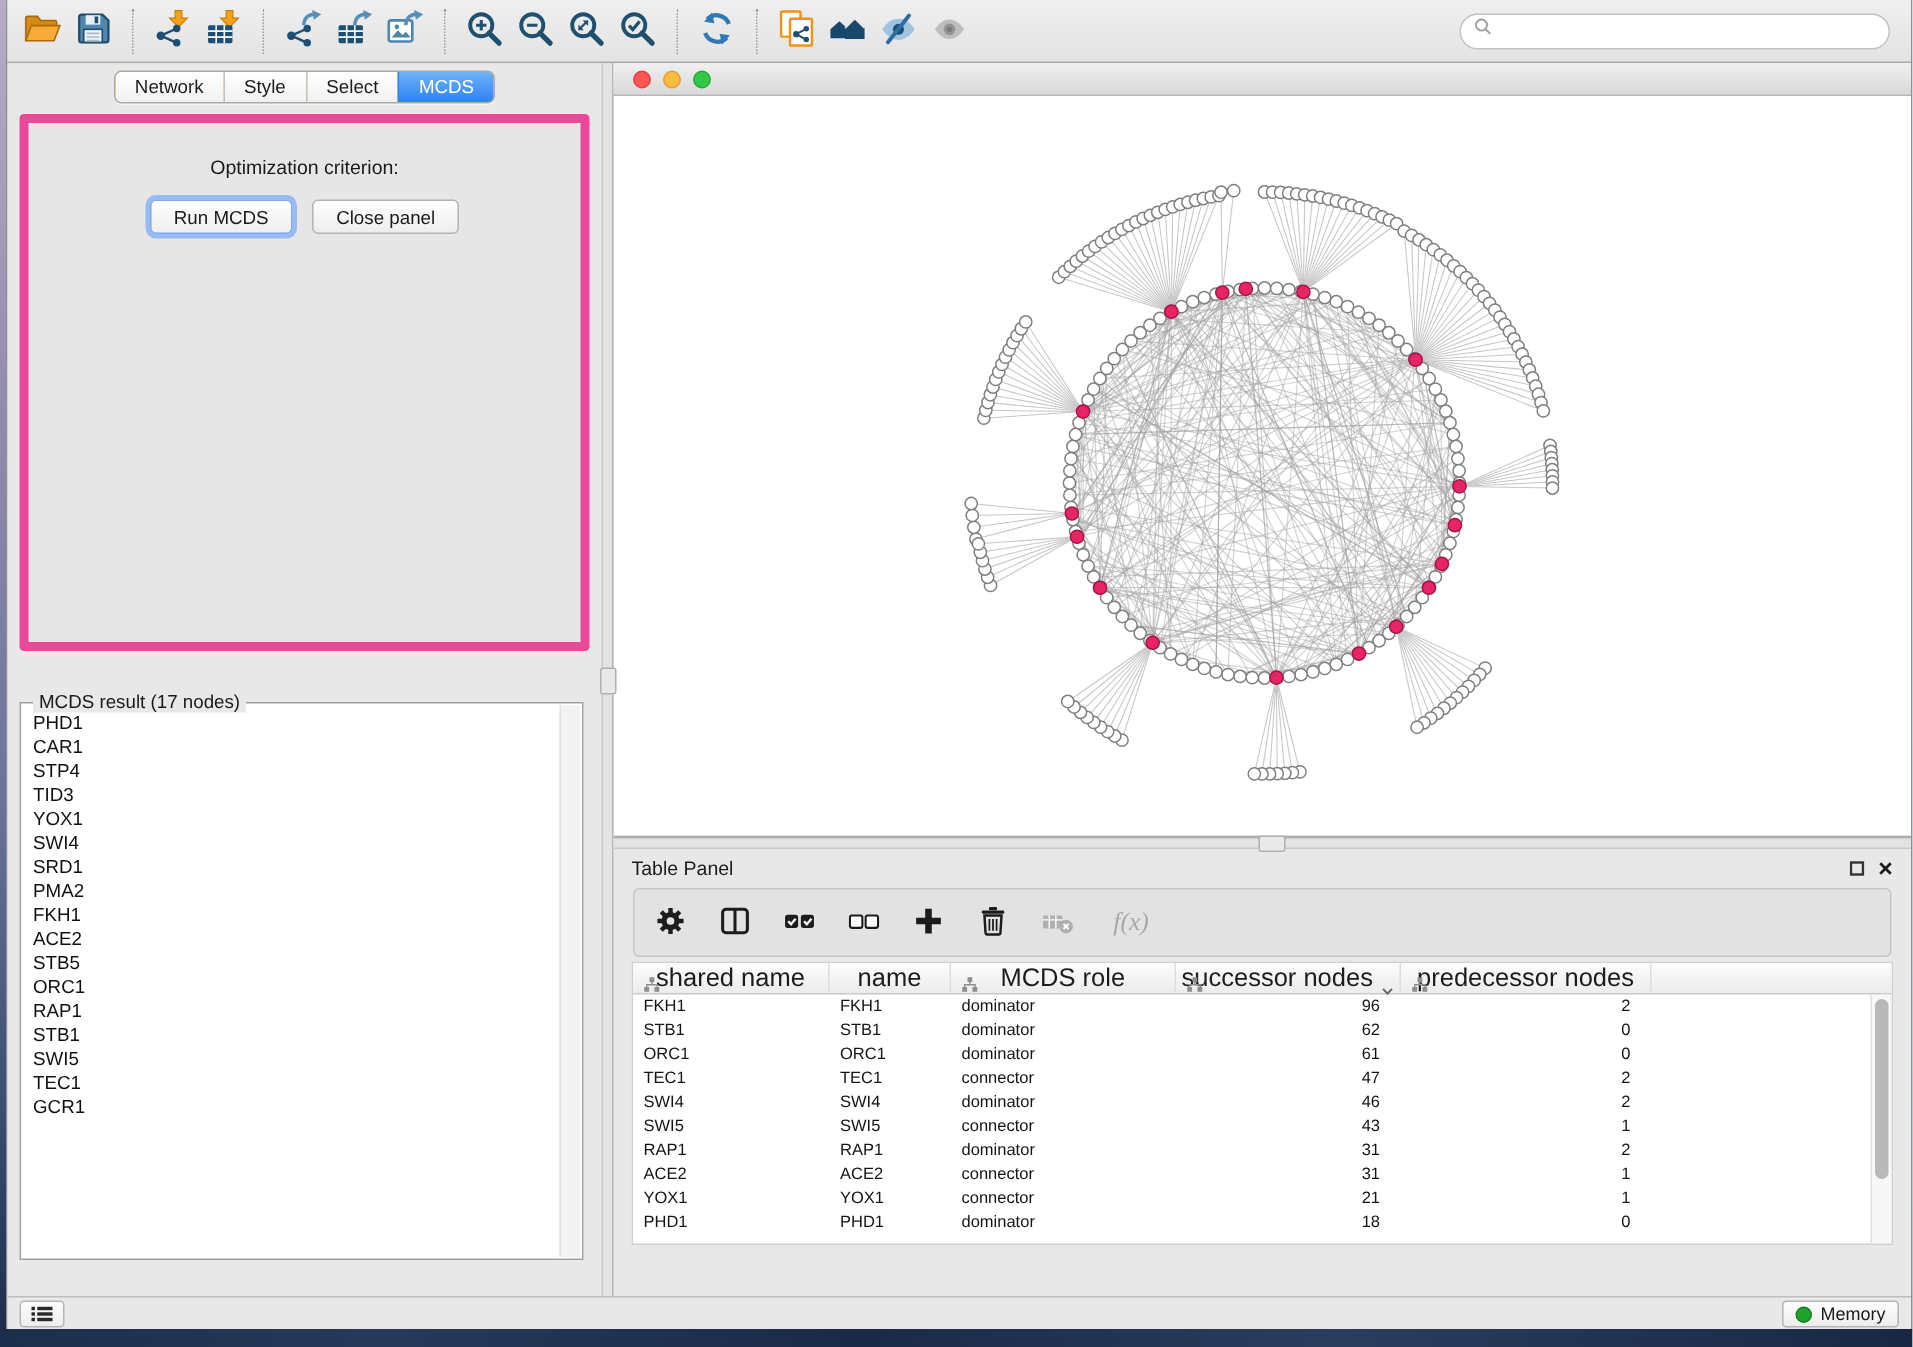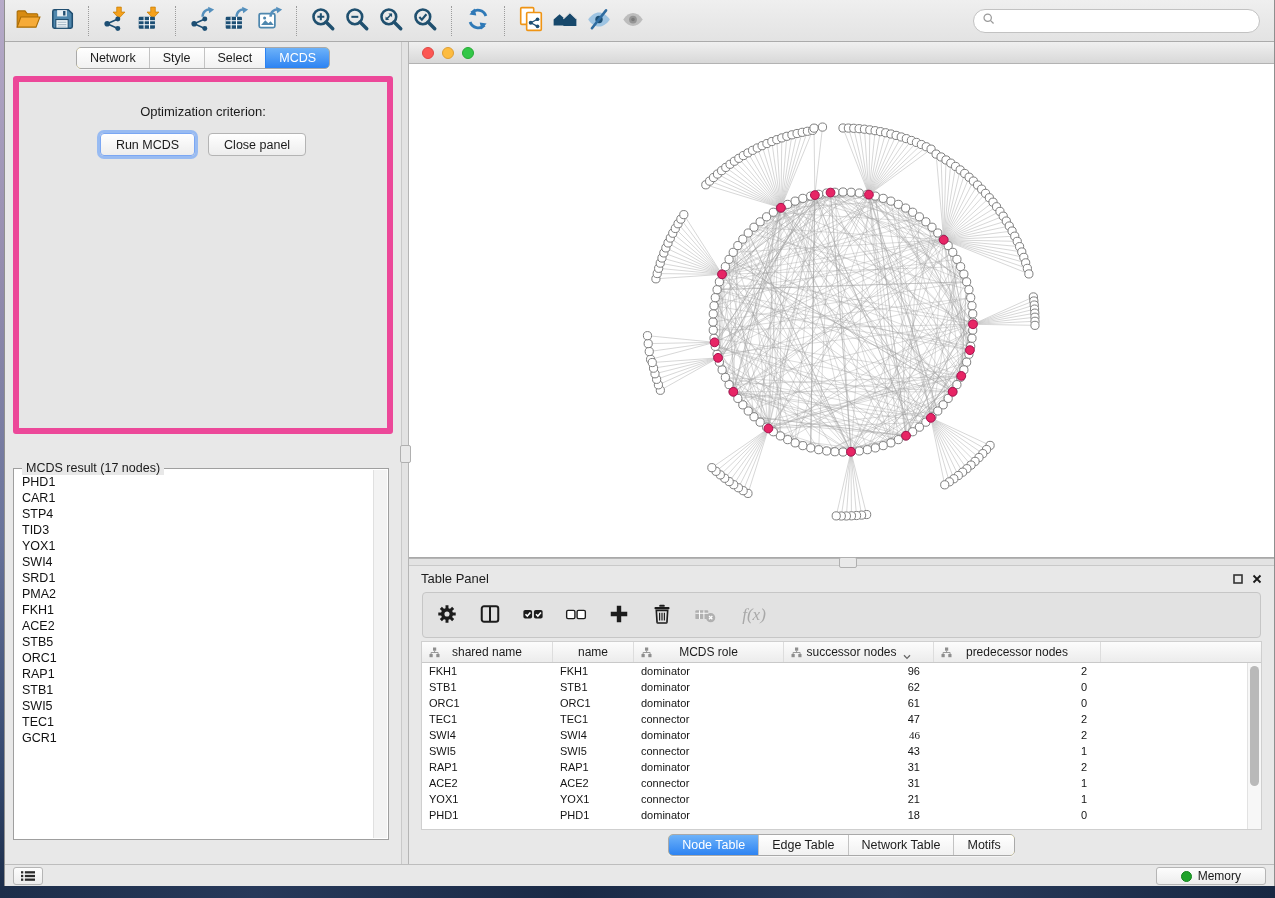--- a/index.html
+++ b/index.html
@@ -82,40 +82,40 @@
 
   
   .table-panel{flex:1;display:flex;flex-direction:column;background:#e8e8e8;min-height:0;}
   .tp-head{height:25px;display:flex;align-items:center;padding:0 12px;}
   .tp-toolbar{margin:1px 13px 0 13px;height:44px;flex:none;background:#e2e2e2;border:1px solid #c6c6c6;border-radius:4px;
     display:flex;align-items:center;gap:15px;padding:0 0 0 10px;}
   .tp-toolbar button{width:28px;height:28px;border:none;background:transparent;display:flex;align-items:center;justify-content:center;padding:0;}
   .tp-toolbar svg{width:22px;height:22px;}
   .fx{font:italic 17px "Liberation Serif","DejaVu Serif",serif;color:#a8a8a8;}
   .table-wrap{margin:3px 12px 0 12px;border:1px solid #cfcfcf;background:#fff;display:flex;flex-direction:column;height:187px;flex:none;}
-  .t-header{height:20px;flex:none;display:flex;background:linear-gradient(#fcfcfc,#ececec);border-bottom:1px solid #c9c9c9;font-size:12px;color:#1c1c1c;}
+  .t-header{height:20px;flex:none;display:flex;background:linear-gradient(#fcfcfc,#ececec);border-bottom:1px solid #c9c9c9;font-size:17px;color:#1c1c1c;align-items:flex-end;}
   .th{position:relative;display:flex;align-items:center;justify-content:center;border-right:1px solid #ddd;box-sizing:border-box;gap:4px;}
   .th .tree{position:absolute;left:7px;top:5px;width:11px;height:11px;}
   .th .chev{width:8px;height:6px;margin-left:2px;}
   .t-body{flex:1;position:relative;overflow:hidden;font-size:11px;color:#141414;}
   .t-row{display:flex;height:16px;line-height:16px;}
   .td{box-sizing:border-box;white-space:nowrap;overflow:hidden;}
   .td.text{padding-left:7px;}
   .td.num{text-align:right;padding-right:14px;}
   .t-scroll{position:absolute;right:0;top:0;bottom:0;width:13px;background:#f7f7f7;border-left:1px solid #e2e2e2;}
   .t-thumb{position:absolute;left:2px;right:2px;top:3px;height:120px;border-radius:5px;background:#b9b9b9;}
   .tp-tabs{height:30px;display:flex;align-items:center;justify-content:center;}
 
   
   .status{height:22px;flex:none;background:#e8e8e8;border-top:1px solid #bdbdbd;display:flex;align-items:center;padding:0 8px;}
   .st-btn{width:30px;height:18px;border:1px solid #b5b5b5;border-radius:3px;background:linear-gradient(#fdfdfd,#ededed);
     display:flex;align-items:center;justify-content:center;padding:0;}
   .st-btn svg{width:18px;height:14px;}
   .mem-btn{margin-left:auto;height:18px;border:1px solid #b5b5b5;border-radius:3px;background:linear-gradient(#fdfdfd,#ededed);
-    display:flex;align-items:center;gap:6px;padding:0 24px;font:12px "Liberation Sans",sans-serif;color:#1a1a1a;}
+    display:flex;align-items:center;gap:6px;padding:0 8px;font:12px "Liberation Sans",sans-serif;color:#1a1a1a;}
   .mem-dot{width:11px;height:11px;border-radius:50%;background:#1fa32a;border:1px solid #13831d;box-sizing:border-box;}
 </style>
 </head>
 <body>
 
 <div class="desktop">
   <div class="window">
 
     <div class="toolbar" id="main-toolbar">
       <button class="tb-btn">
@@ -1204,21 +1204,21 @@
                   <div class="td text" style="width: 131px; flex: 0 0 auto;">TEC1</div>
                   <div class="td text" style="width: 81px; flex: 0 0 auto;">TEC1</div>
                   <div class="td text" style="width: 150px; flex: 0 0 auto;">connector</div>
                   <div class="td num" style="width: 150px; flex: 0 0 auto;">47</div>
                   <div class="td num" style="width: 167px; flex: 0 0 auto;">2</div>
                 </div>
                 <div class="t-row">
                   <div class="td text" style="width: 131px; flex: 0 0 auto;">SWI4</div>
                   <div class="td text" style="width: 81px; flex: 0 0 auto;">SWI4</div>
                   <div class="td text" style="width: 150px; flex: 0 0 auto;">dominator</div>
-                  <div class="td num" style="width: 150px; flex: 0 0 auto; font-family: Liberation Serif, serif;">46</div>
+                  <div class="td num" style="width: 150px; flex: 0 0 auto;">46</div>
                   <div class="td num" style="width: 167px; flex: 0 0 auto;">2</div>
                 </div>
                 <div class="t-row">
                   <div class="td text" style="width: 131px; flex: 0 0 auto;">SWI5</div>
                   <div class="td text" style="width: 81px; flex: 0 0 auto;">SWI5</div>
                   <div class="td text" style="width: 150px; flex: 0 0 auto;">connector</div>
                   <div class="td num" style="width: 150px; flex: 0 0 auto;">43</div>
                   <div class="td num" style="width: 167px; flex: 0 0 auto;">1</div>
                 </div>
                 <div class="t-row">
@@ -1247,28 +1247,20 @@
                   <div class="td text" style="width: 81px; flex: 0 0 auto;">PHD1</div>
                   <div class="td text" style="width: 150px; flex: 0 0 auto;">dominator</div>
                   <div class="td num" style="width: 150px; flex: 0 0 auto;">18</div>
                   <div class="td num" style="width: 167px; flex: 0 0 auto;">0</div>
                 </div>
                 <div class="t-scroll">
                   <span class="t-thumb"></span>
                 </div>
             </div>
           </div>
-          <div class="tp-tabs">
-              <span class="seg" id="tp-tabs">
-                <button class="active">Node Table</button>
-                <button class="">Edge Table</button>
-                <button class="">Network Table</button>
-                <button class="">Motifs</button>
-              </span>
-            </div>
         </div>
       </div>
     </div>
 
     <div class="status">
       <button class="st-btn">
         <svg viewBox="0 0 20 16">
             <g fill="#2a2a2a">
               <rect x="2" y="2.5" width="2.6" height="2.6"></rect>
               <rect x="2" y="6.7" width="2.6" height="2.6"></rect>

